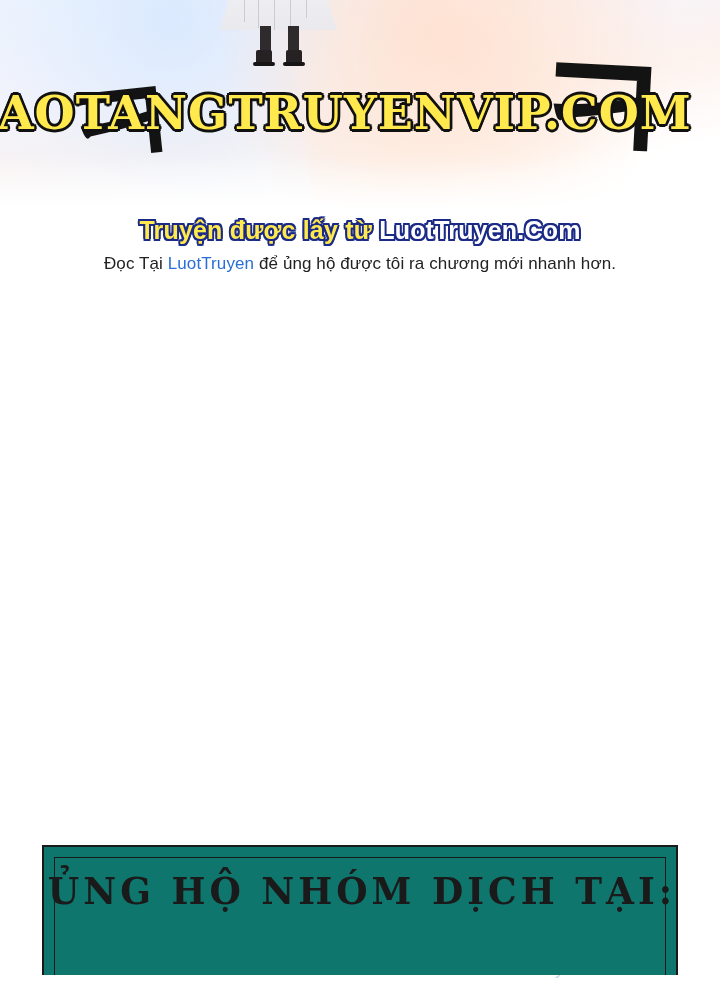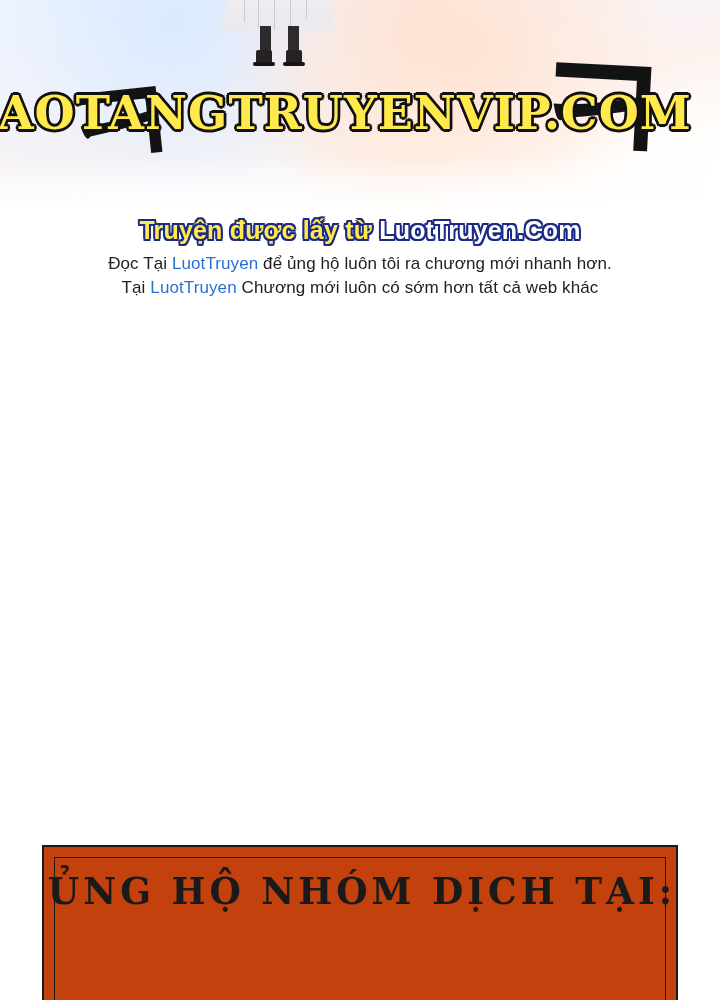--- a/index.html
+++ b/index.html
@@ -179,22 +179,22 @@
   }
   .credit-line + .credit-line { margin-top: 4px; }
   .credit-line .brand { color: #2a6fd6; text-align: right; }
 
   
   .banner {
     position: absolute;
     left: 42px;
     top: 845px;
     width: 636px;
-    height: 155px;
-    background: #c2410c;
+    height: 130px;
+    background: #0f766e;
     border: 2px solid #1a1a1a;
     border-bottom: none;
     box-sizing: border-box;
     overflow: hidden;
   }
   .banner-inner {
     position: absolute;
     left: 10px;
     top: 10px;
     right: 10px;
@@ -287,24 +287,21 @@
   <div class="glyph glyph-right">ㅋ</div>
 
   <div class="art-bottom-fade"></div>
 </div>
 
 <div class="credit-block">
   <div class="credit-title">
     <span>Truyện được lấy từ </span><span class="site">LuotTruyen.Com</span>
   </div>
   <div class="credit-line">
-    <span>Đọc Tại </span><span class="brand">LuotTruyen</span><span> để ủng hộ luôn tôi ra chương mới nhanh hơn.</span>
-  </div>
-  <div class="credit-line">
-    <span>Tại </span><span class="brand">LuotTruyen</span><span> Chương mới luôn có sớm hơn tất cả web khác</span>
+    <span>Đọc Tại </span><span class="brand">LuotTruyen</span><span> để ủng hộ được tôi ra chương mới nhanh hơn.</span>
   </div>
 </div>
 
 <div class="ghost ghost-1">CHAP KẾ TIẾP ĐÃ CÓ TẠI</div>
 <div class="ghost ghost-2">LuotTruyen.Com</div>
 
 <div class="banner">
   <div class="banner-inner"></div>
   <div class="banner-heading">ỦNG HỘ NHÓM DỊCH TẠI:</div>
 </div>

